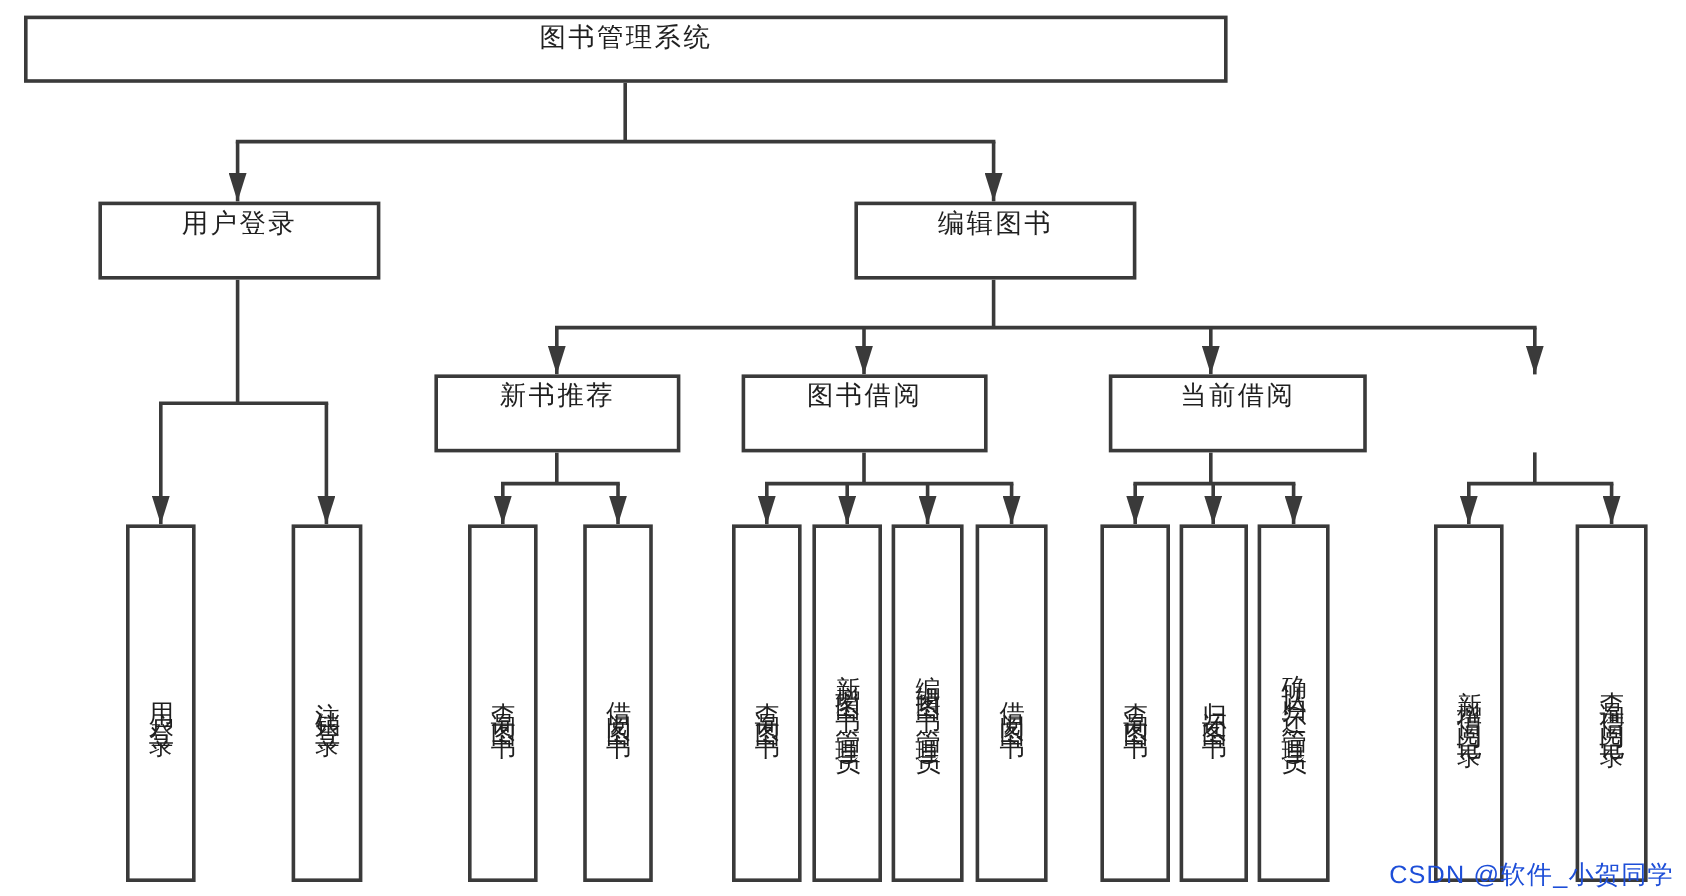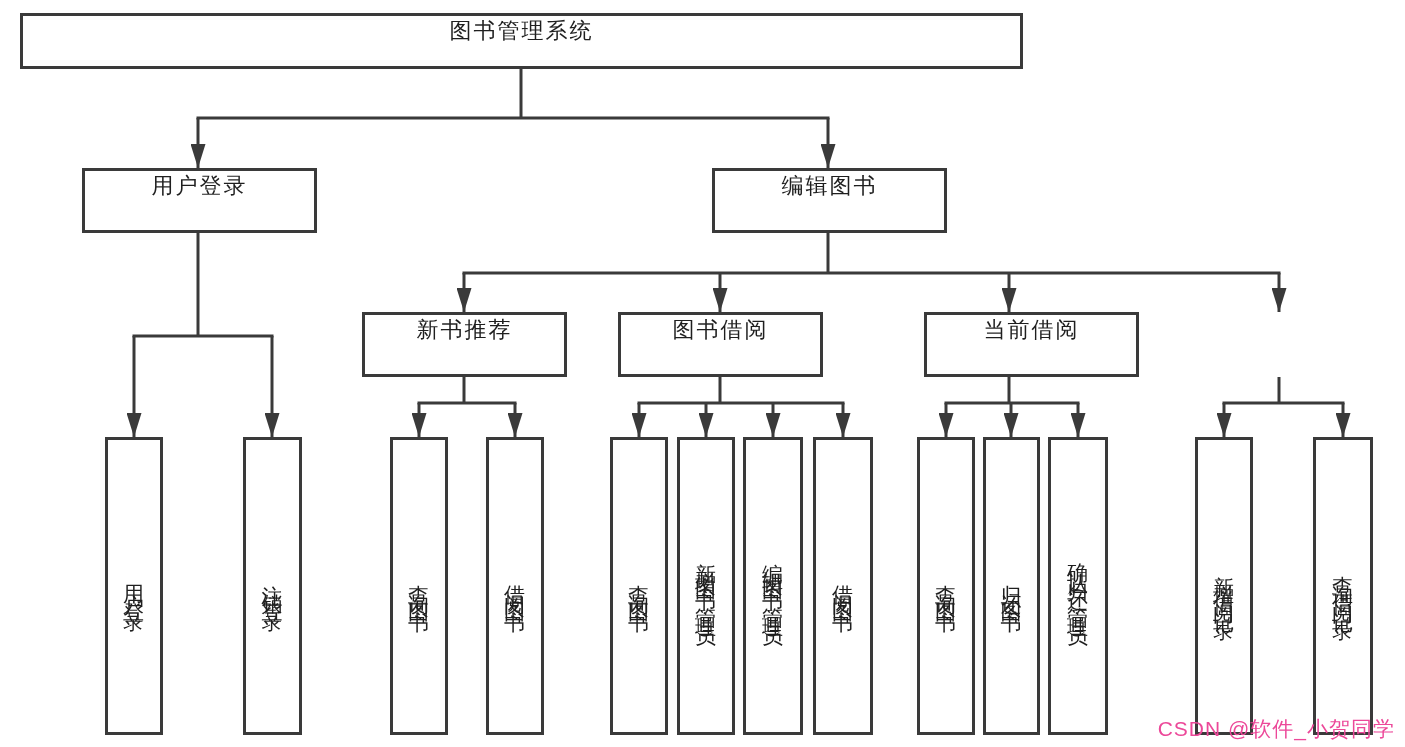--- a/index.html
+++ b/index.html
@@ -15,21 +15,21 @@
   .hbox .label{font-size:22px;letter-spacing:2px;}
   .vbox{
     position:absolute;top:437px;height:298px;box-sizing:border-box;border:3px solid #3a3a3a;
     background:#ffffff;display:flex;align-items:center;justify-content:center;z-index:1;
   }
   .vtext{
     writing-mode:vertical-lr;text-orientation:mixed;font-size:21px;line-height:1;
     letter-spacing:9px;white-space:nowrap;
   }
   .watermark{
-    position:absolute;right:10px;top:715px;z-index:3;font-size:21px;color:#ec4899;
+    position:absolute;right:10px;top:715px;z-index:3;font-size:21px;color:#1d4ed8;
     letter-spacing:1px;
   }
 </style>
 </head>
 <body>
 
 <div class="canvas">
 
   <svg class="connectors" width="1405" height="747" viewBox="0 0 1405 747">
     <defs>

